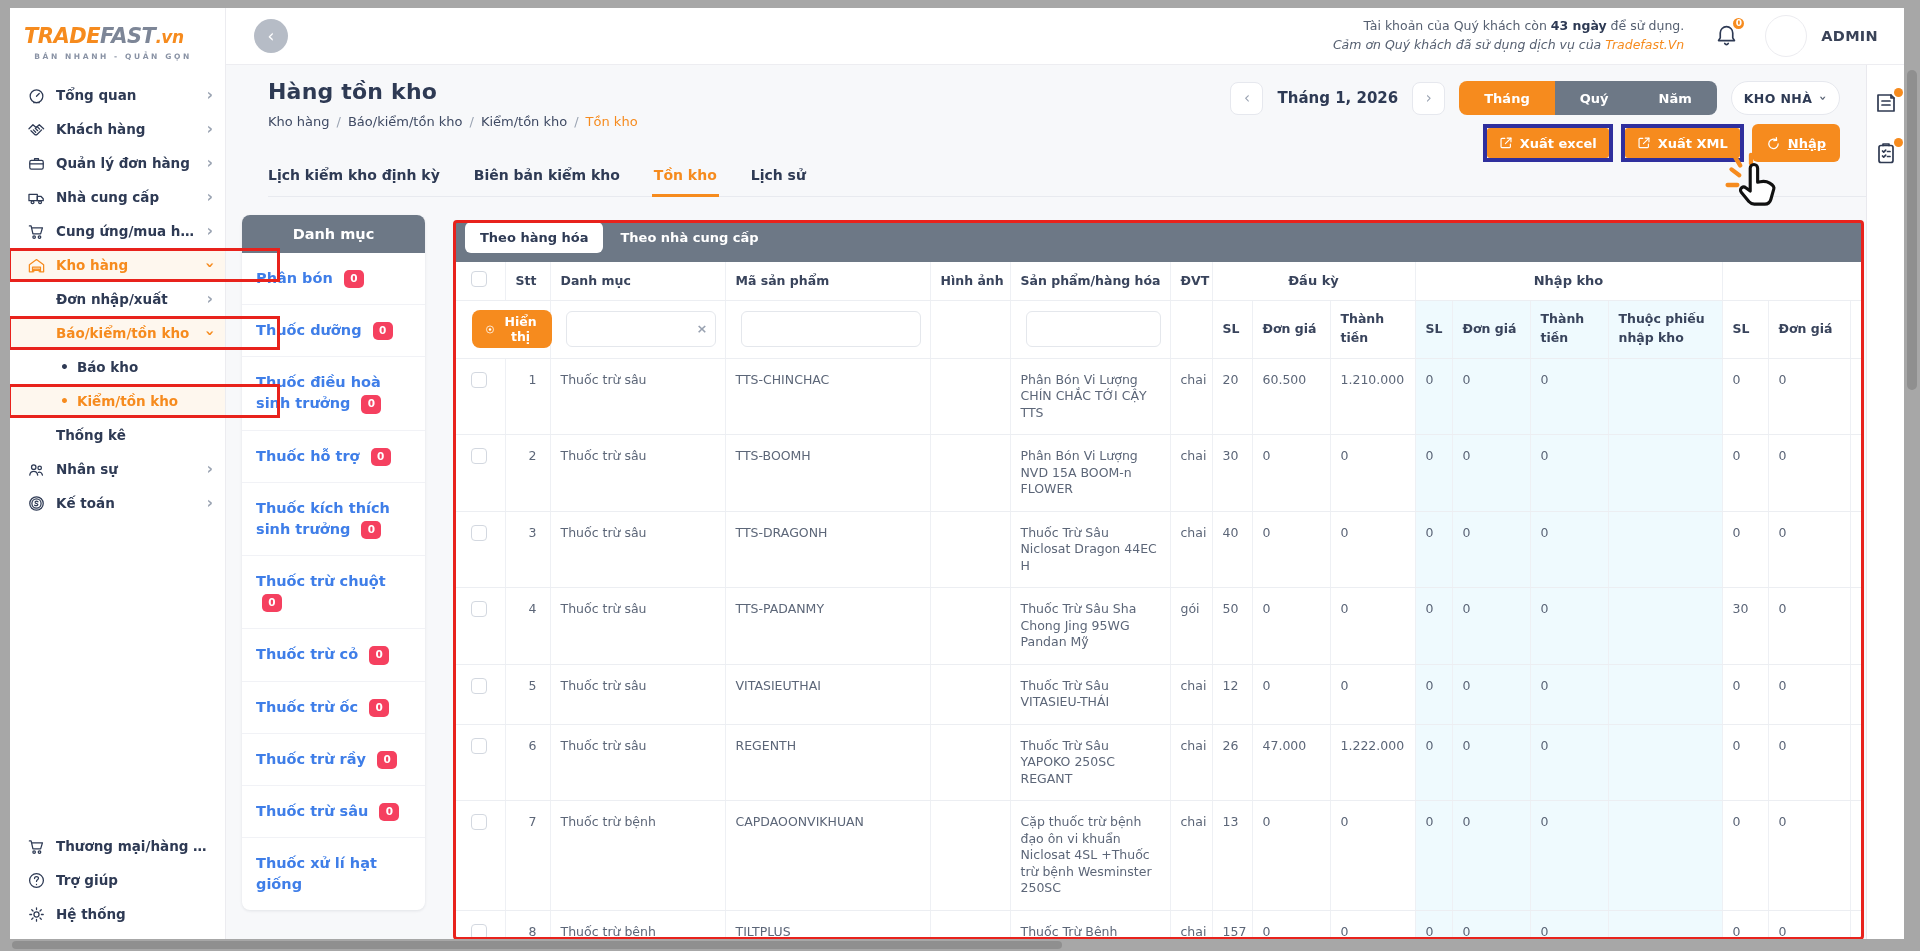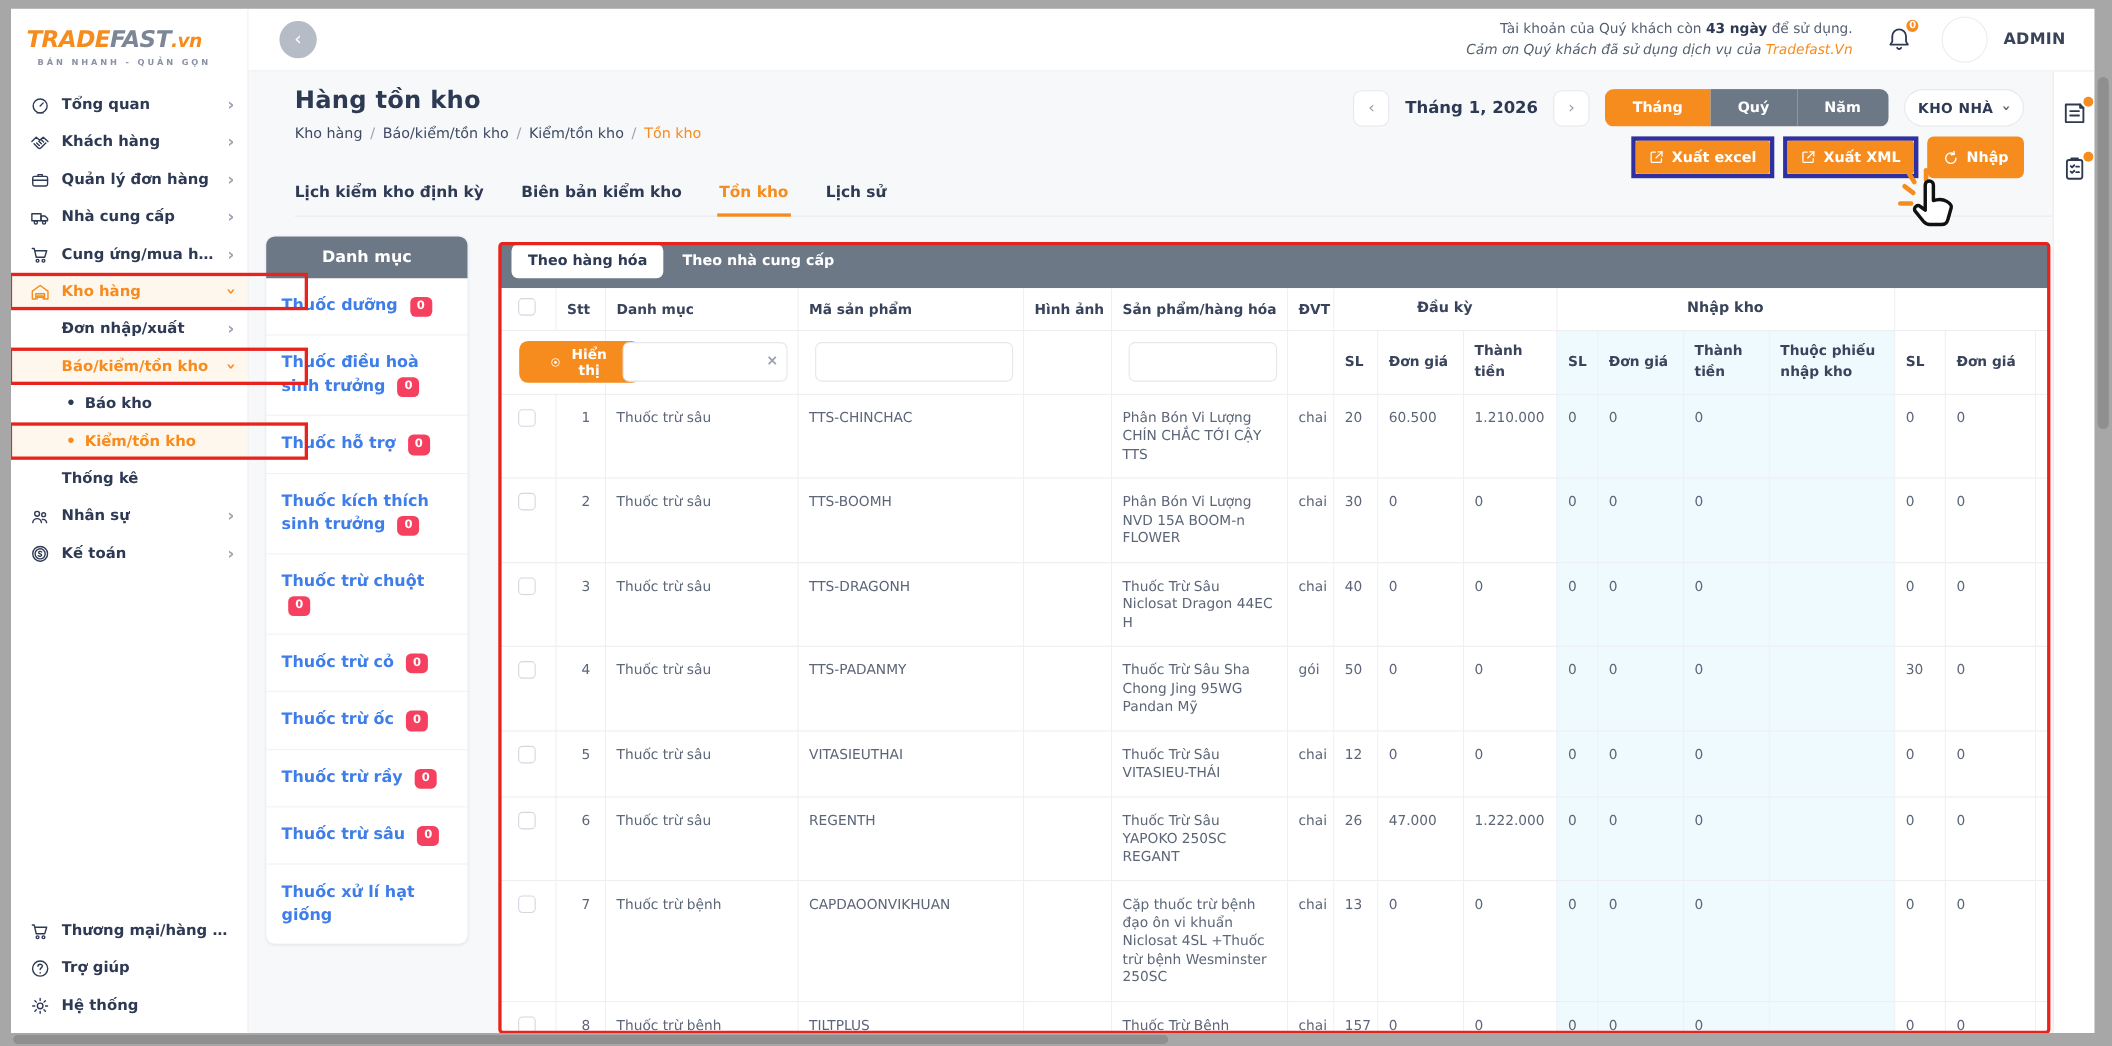--- a/index.html
+++ b/index.html
@@ -70,21 +70,21 @@
   .nav-sq{width:33px;height:33px;background:#fff;border:1px solid #E6E8EE;border-radius:8px;color:#98A1B0;font-size:15px;display:flex;align-items:center;justify-content:center;cursor:pointer;}
   .period-lbl{font-size:15px;font-weight:800;color:var(--navy);margin:0 14px;}
   .segment{display:flex;height:34px;border-radius:8px;overflow:hidden;margin-left:14px;font-size:13px;font-weight:700;}
   .seg{display:flex;align-items:center;padding:0 25px;color:#fff;background:var(--slate);cursor:pointer;}
   .seg.active{background:var(--accent);}
   .wh-select{height:34px;margin-left:14px;padding:0 12px;background:#fff;border:1px solid #E6E8EE;border-radius:17px;display:flex;align-items:center;gap:9px;font-size:12.5px;font-weight:700;color:var(--navy);letter-spacing:.4px;cursor:pointer;}
   .wh-select .chev{display:inline-block;transform:rotate(90deg);color:#5A6475;font-size:13px;}
   .ctrl-row2{margin-top:9px;display:flex;align-items:center;justify-content:flex-end;gap:8px;}
   .annot-navy{border:4px solid var(--annotation_navy);display:inline-flex;}
   .btn-orange{height:30px;padding:0 12px;background:var(--accent);color:#fff;border:none;border-radius:3px;font-size:13px;font-weight:600;display:inline-flex;align-items:center;gap:7px;cursor:pointer;font-family:inherit;}
-  .btn-orange.big{height:38px;border-radius:6px;padding:0 14px;}
+  .btn-orange.big{height:38px;border-radius:6px;padding:0 14px;text-decoration:underline;}
   .btn-orange svg{stroke:#fff;fill:none;stroke-width:2;stroke-linecap:round;stroke-linejoin:round;}
 
   .tabs{position:absolute;left:42px;top:102px;right:0;display:flex;gap:34px;border-bottom:1px solid #E8EAEF;padding-bottom:13px;font-size:14px;font-weight:700;color:var(--navy);}
   .tab{position:relative;cursor:pointer;white-space:nowrap;}
   .tab.active{color:var(--accent);}
   .tab.active::after{content:"";position:absolute;left:-2px;right:-2px;bottom:-14px;height:3px;background:var(--accent);}
 
   
   .cat-panel{position:absolute;left:16px;top:150px;width:183px;background:#fff;border-radius:8px;box-shadow:0 1px 3px rgba(35,46,66,.10);}
   .cat-head{height:38px;background:var(--slate);border-radius:8px 8px 0 0;color:#fff;font-size:14.5px;font-weight:700;display:flex;align-items:center;justify-content:center;}
@@ -110,21 +110,21 @@
   .hrow1 th.c-stt{text-align:right;padding-right:13px;padding-left:0;}
   .hrow1 th.grp{text-align:center;padding:0;font-size:13px;font-weight:600;}
   .grp-mint{background:var(--mint_bg);color:var(--mint_text);}
   .grp-blue{background:var(--blue_bg);color:var(--blue_text);}
   .grp-pink{background:var(--pink_bg);}
   .hrow2 th{height:58px;padding:6px 4px 6px 10px;line-height:1.5;font-weight:600;}
   .hrow2 th.nk{background:var(--nk_band);}
   .filter-input{position:relative;margin:0 5px;}
   .filter-input input{width:100%;height:36px;border:1px solid #E4E7EC;border-radius:6px;background:#fff;padding:0 22px 0 9px;font-family:inherit;font-size:12.5px;color:#39445C;outline:none;}
   .filter-input .clear-x{position:absolute;right:8px;top:8px;color:#98A1B0;font-size:13px;cursor:pointer;}
-  .btn-show{margin-left:7px;height:38px;padding:0 28px;background:var(--accent);border:none;border-radius:8px;color:#fff;font-size:12.5px;font-weight:600;display:inline-flex;align-items:center;gap:7px;cursor:pointer;font-family:inherit;}
+  .btn-show{margin-left:7px;height:38px;padding:0 13px;background:var(--accent);border:none;border-radius:8px;color:#fff;font-size:12.5px;font-weight:600;display:inline-flex;align-items:center;gap:7px;cursor:pointer;font-family:inherit;}
   .btn-show svg{stroke:#fff;fill:none;stroke-width:1.8;}
   .grid tbody td{vertical-align:top;padding:13px 8px 13px 10px;color:var(--body_text);line-height:16.5px;}
   .grid tbody td.nk{background:var(--nk_band);}
   .grid tbody td.c-check,{padding-top:12px;}
   .grid tbody td.c-stt{text-align:right;padding-right:13px;}
   .cbx{width:16px;height:16px;border:1.5px solid #D3D8E0;border-radius:4px;background:#fff;display:inline-block;margin-left:6px;cursor:pointer;}
   .hrow1 .cbx{margin-left:6px;}
 
   
   .red-box{position:absolute;left:-2px;width:272px;height:34px;border:3px solid var(--annotation_red);z-index:40;pointer-events:none;}
@@ -385,20 +385,21 @@
     <div class="tabs">
       <div class="tab">Lịch kiểm kho định kỳ</div>
       <div class="tab">Biên bản kiểm kho</div>
       <div class="tab active">Tồn kho</div>
       <div class="tab">Lịch sử</div>
     </div>
 
     <div class="cat-panel">
       <div class="cat-head">Danh mục</div>
       <div id="cat-list">
+          <div class="cat-item"><span>Phân bón</span> <span class="badge">0</span></div>
           <div class="cat-item"><span>Thuốc dưỡng</span> <span class="badge">0</span></div>
           <div class="cat-item"><span>Thuốc điều hoà sinh trưởng</span> <span class="badge">0</span></div>
           <div class="cat-item"><span>Thuốc hỗ trợ</span> <span class="badge">0</span></div>
           <div class="cat-item"><span>Thuốc kích thích sinh trưởng</span> <span class="badge">0</span></div>
           <div class="cat-item"><span>Thuốc trừ chuột</span> <span class="badge">0</span></div>
           <div class="cat-item"><span>Thuốc trừ cỏ</span> <span class="badge">0</span></div>
           <div class="cat-item"><span>Thuốc trừ ốc</span> <span class="badge">0</span></div>
           <div class="cat-item"><span>Thuốc trừ rầy</span> <span class="badge">0</span></div>
           <div class="cat-item"><span>Thuốc trừ sâu</span> <span class="badge">0</span></div>
           <div class="cat-item"><span>Thuốc xử lí hạt giống</span> </div>

